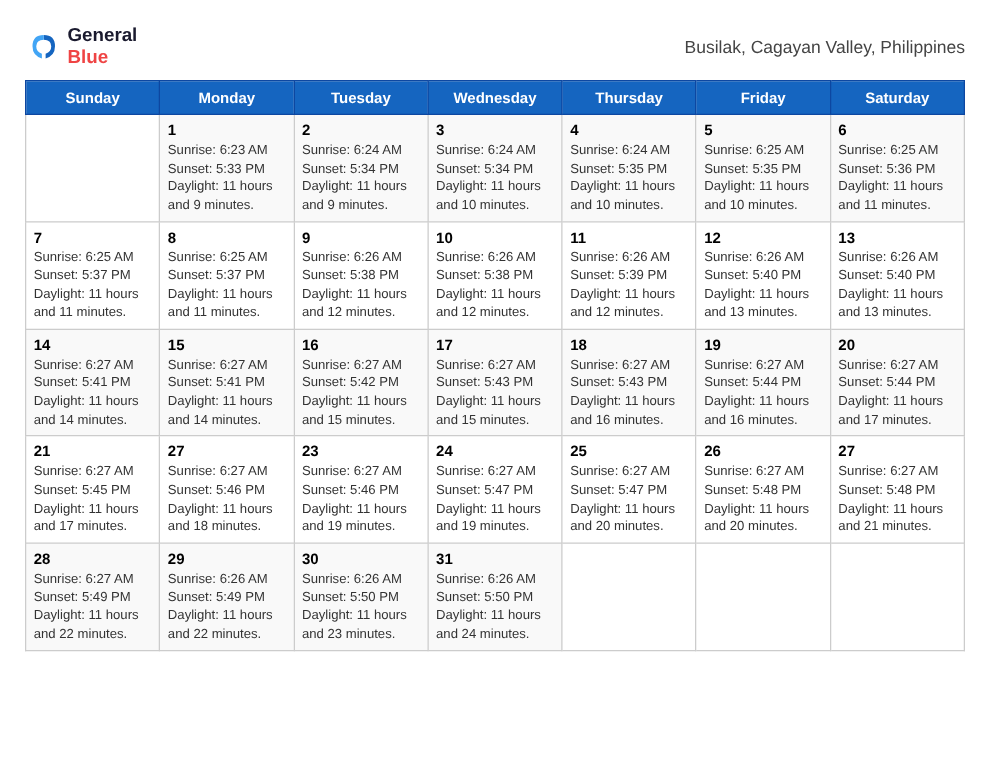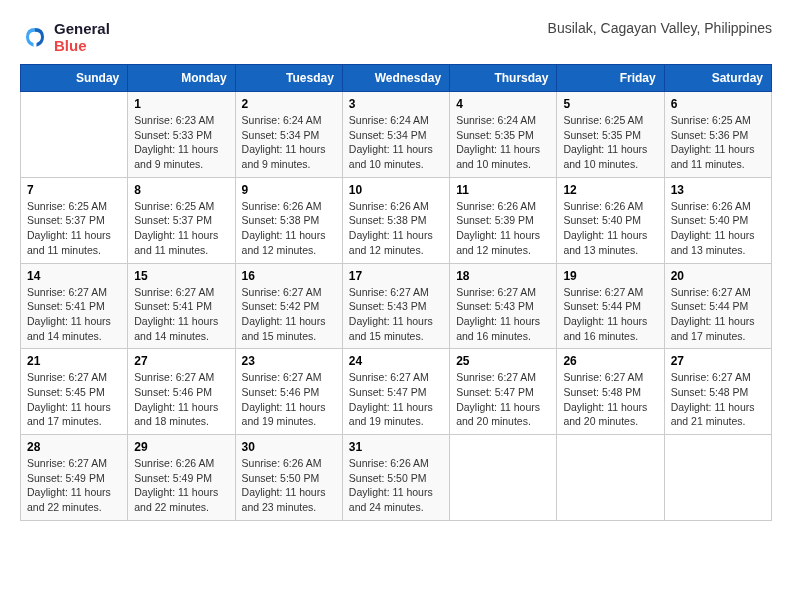--- a/index.html
+++ b/index.html
@@ -6,21 +6,21 @@
     body {
       font-family: Arial, sans-serif;
       background: #fff;
       width: 792px;
       min-height: 612px;
       padding: 20px;
     }
     .header {
       display: flex;
       justify-content: space-between;
-      align-items: flex-start;
+      align-items: center;
       margin-bottom: 10px;
       gap: 24px;
     }
     .logo {
       display: flex;
       align-items: center;
       gap: 4px;
     }
     .logo-icon {
       width: 30px;
@@ -40,21 +40,21 @@
     }
     table {
       width: 100%;
       border-collapse: collapse;
       font-size: 11px;
     }
     thead th {
       background-color: #1565c0;
       color: #fff;
       padding: 6px 8px;
-      text-align: right;
+      text-align: center;
       font-size: 12px;
       border: 1px solid #0d47a1;
     }
     tbody td {
       border: 1px solid #ccc;
       padding: 5px 6px;
       vertical-align: top;
       width: 107px;
     }
     tbody tr {

